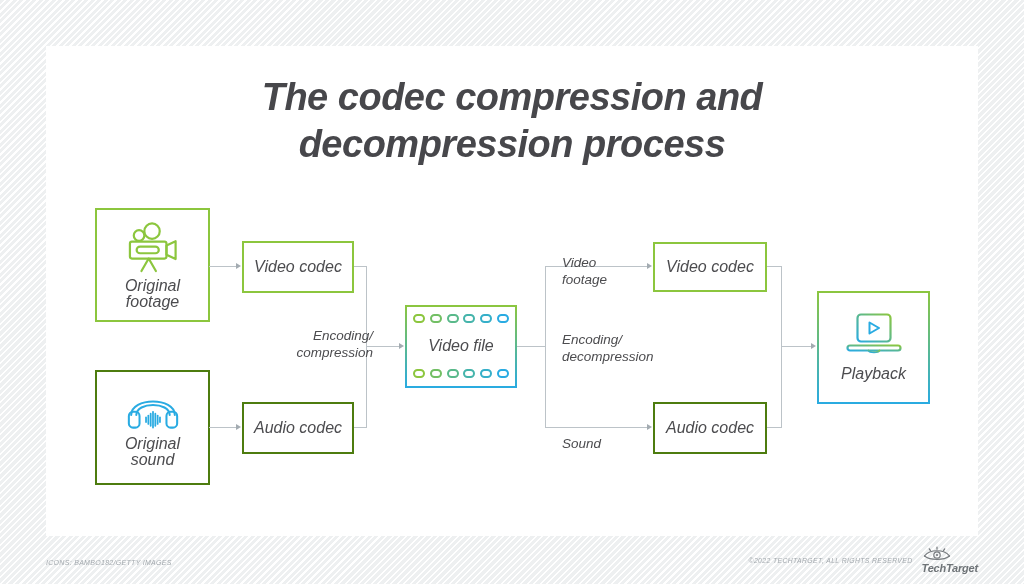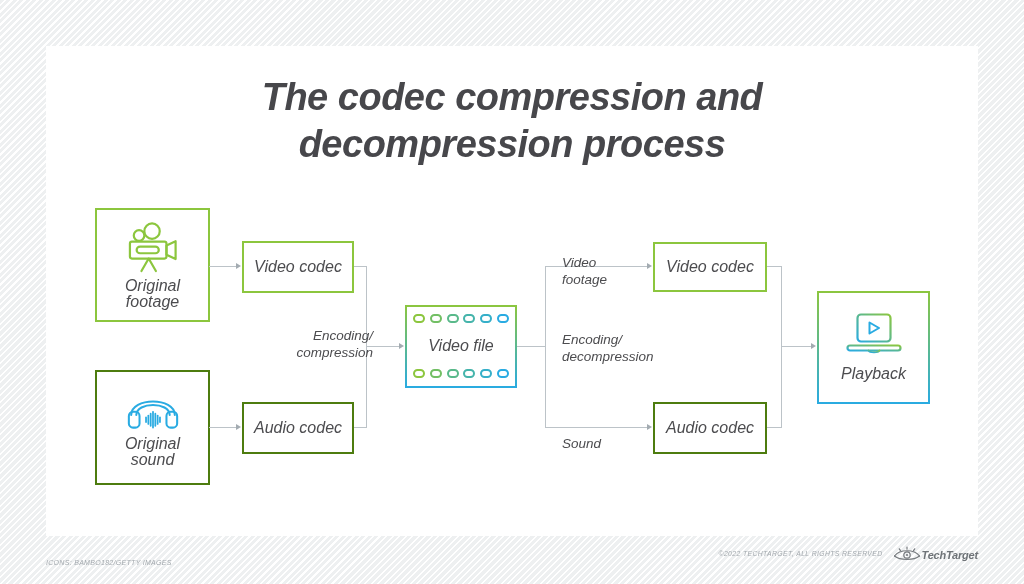--- a/index.html
+++ b/index.html
@@ -45,21 +45,21 @@
 
   .flow-label{position:absolute;font-size:13.5px;line-height:17px;color:#4C4C4F;white-space:pre-line;}
   .lbl-encoding{left:216px;top:281px;width:111px;text-align:right;}
   .lbl-vfootage{left:516px;top:180px;margin-top:28px;}
   .lbl-decoding{left:516px;top:285px;}
   .lbl-sound{left:516px;top:389px;}
 
   .credit{position:absolute;left:46px;top:559px;font-size:7px;letter-spacing:0.3px;color:#A3A9AE;}
   .footer-right{position:absolute;right:46px;top:546px;display:flex;align-items:center;gap:9px;}
   .copyright{font-size:6.8px;letter-spacing:0.4px;color:#A3A9AE;}
-  .brand{display:flex;align-items:flex-end;}
+  .brand{display:flex;flex-direction:column;align-items:flex-start;}
   .brandname{font-size:11px;font-weight:bold;letter-spacing:-0.2px;color:#6F7478;margin-top:1px;}
 </style>
 </head>
 <body>
 
 <div class="page">
   <div class="card">
 
     <h1 class="title">The codec compression and
 decompression process</h1>

